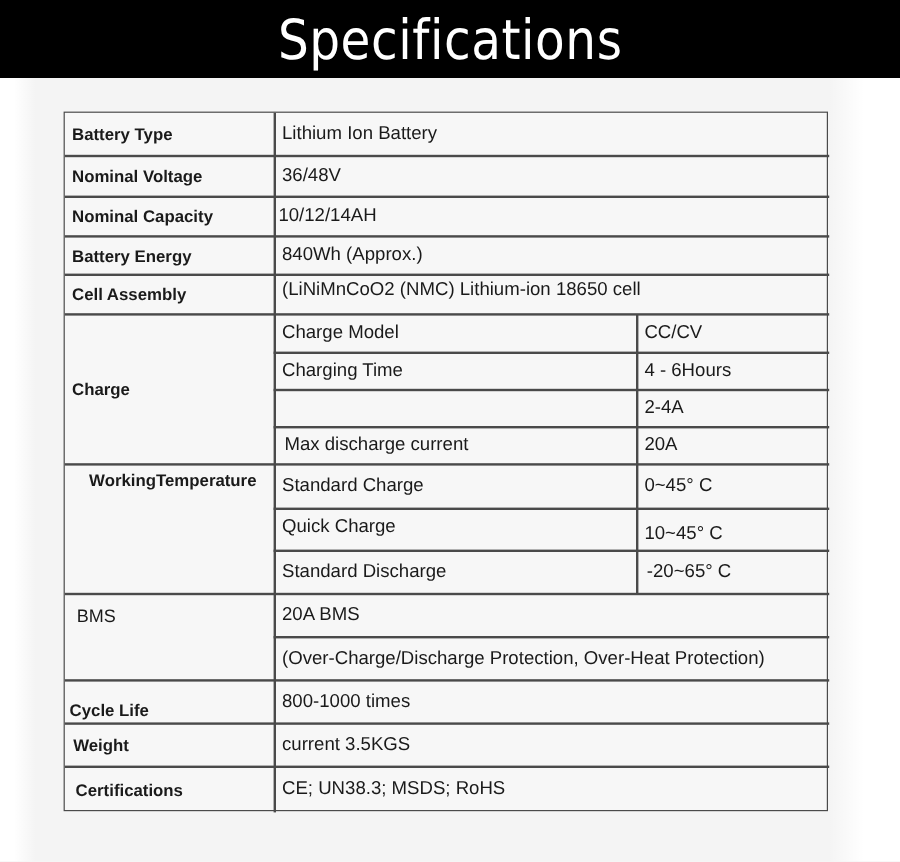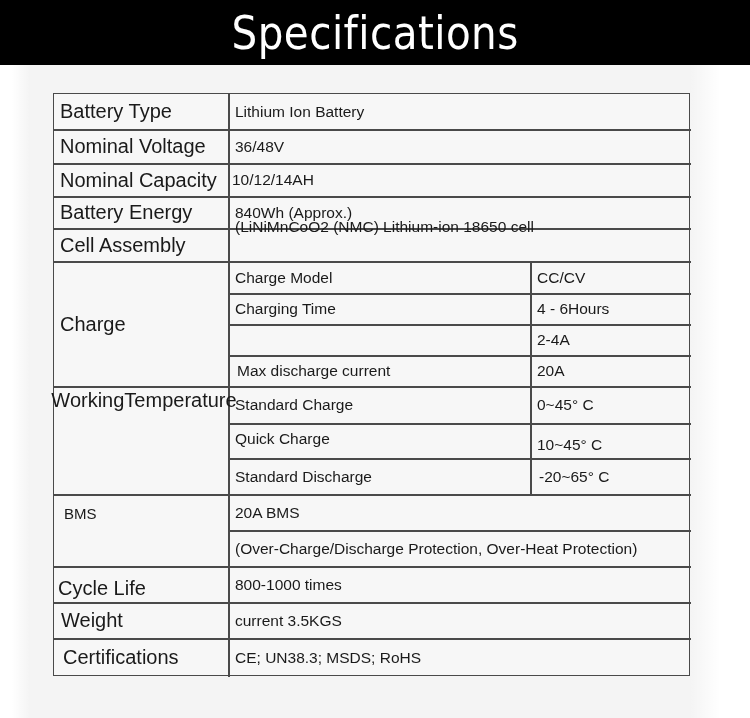--- a/index.html
+++ b/index.html
@@ -32,21 +32,21 @@
     border:1.5px solid #4a4a4a; box-sizing:border-box;
     background:#f7f7f7;
   }
   .cell {
     position:absolute; box-sizing:border-box;
     display:flex; align-items:center;
     white-space:nowrap; overflow:visible;
   }
   .hline { position:absolute; height:1.5px; background:#4a4a4a; }
   .vline { position:absolute; width:1.5px; background:#4a4a4a; }
-  .label { font-size:20px; padding-left:6px; }
+  .label { font-size:14px; padding-left:6px;font-weight:bold; }
   .value { font-size:15.5px; padding-left:5px; }
   .sub { font-size:15.5px; padding-left:5px; }
   .small-label { font-size:15px; padding-left:10px; align-items:flex-start; padding-top:10px; }
 </style>
 </head>
 <body>
 
 <div class="vignette-left"></div>
 <div class="vignette-right"></div>
 
@@ -85,21 +85,21 @@
   <div class="cell label" style="left:0; top:36px; width:174px; height:33px;">Nominal Voltage</div>
   <div class="cell value" style="left:176px; top:36px; width:460px; height:33px;">36/48V</div>
 
   <div class="cell label" style="left:0; top:70px; width:174px; height:32px;">Nominal Capacity</div>
   <div class="cell value" style="left:176px; top:70px; width:460px; height:32px; padding-left:2px;">10/12/14AH</div>
 
   <div class="cell label" style="left:0; top:103px; width:174px; height:31px;">Battery Energy</div>
   <div class="cell value" style="left:176px; top:103px; width:460px; height:31px;">840Wh (Approx.)</div>
 
   <div class="cell label" style="left:0; top:135px; width:174px; height:32px;">Cell Assembly</div>
-  <div class="cell value" style="left:176px; top:117px; width:460px; height:32px;">(LiNiMnCoO2 (NMC) Lithium-ion 18650 cell</div>
+  <div class="cell value" style="left:176px; top:132px; width:460px; height:32px;">(LiNiMnCoO2 (NMC) Lithium-ion 18650 cell</div>
 
   <div class="cell sub" style="left:176px; top:168px; width:300px; height:31px;">Charge Model</div>
   <div class="cell label" style="left:0; top:168px; width:174px; height:124px;">Charge</div>
   <div class="cell sub" style="left:478px; top:168px; width:158px; height:31px;">CC/CV</div>
   <div class="cell sub" style="left:176px; top:200px; width:300px; height:30px;">Charging Time</div>
   <div class="cell sub" style="left:478px; top:200px; width:158px; height:30px;">4 - 6Hours</div>
   <div class="cell sub" style="left:478px; top:231px; width:158px; height:30px;">2-4A</div>
   <div class="cell sub" style="left:176px; top:262px; width:300px; height:30px; padding-left:7px;">Max discharge current</div>
   <div class="cell sub" style="left:478px; top:262px; width:158px; height:30px;">20A</div>
 

